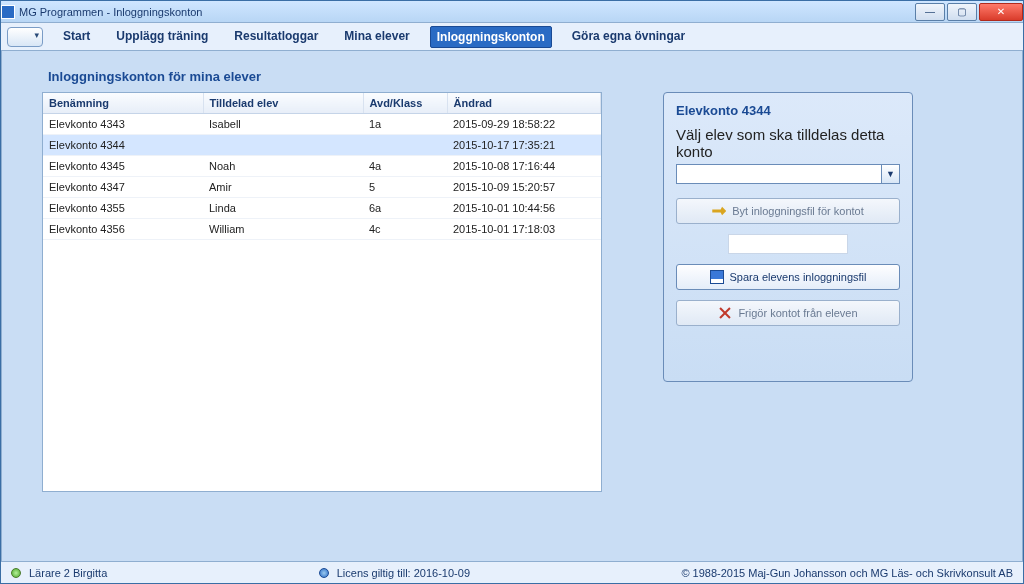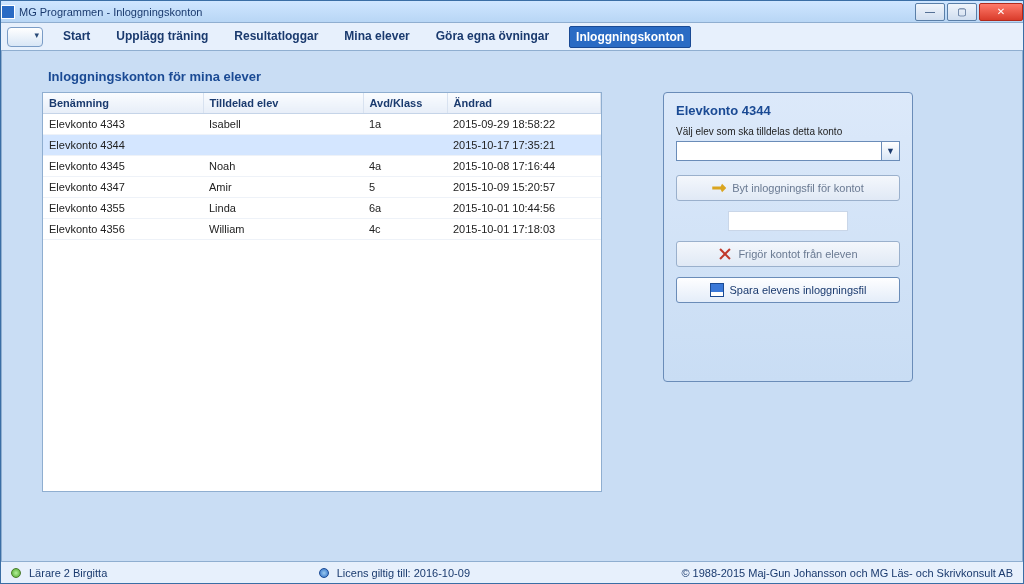--- a/index.html
+++ b/index.html
@@ -28,21 +28,21 @@
   
   .table-panel { width: 560px; background:#fff; border:1px solid #8faed0; font-size:11px; height: 400px; overflow:hidden; }
   .table-panel table { width:100%; border-collapse:collapse; table-layout:fixed; }
   .table-panel th { text-align:left; background:linear-gradient(#fafcff,#e7eef8); padding:4px 6px; border-bottom:1px solid #c5d4e8; border-right:1px solid #d8e2f0; font-weight:bold; color:#1a3a6e; }
   .table-panel td { padding:4px 6px; border-bottom:1px solid #eef2f8; color:#222; white-space:nowrap; overflow:hidden; }
   .table-panel tbody tr.selected { background:#d4e6ff; }
 
   
   .side-panel { width: 250px; height: 290px; border:1px solid #6a8cb8; border-radius:4px; background: linear-gradient(#dce9fa,#c9ddf4); padding: 10px 12px; }
   .side-panel h2 { color:#1a4a94; font-size:13px; font-weight:bold; margin-bottom:8px; }
-  .side-panel .lbl { font-size:10px; color:#222; margin-bottom:4px; display:block; }
+  .side-panel .lbl { font-size:15px; color:#222; margin-bottom:4px; display:block; }
   .dropdown { display:flex; margin-bottom:14px; }
   .dropdown input { flex:1; height:20px; border:1px solid #6a8cb8; padding:0 4px; font-size:11px; }
   .dropdown .dd-btn { width:18px; height:20px; border:1px solid #6a8cb8; border-left:none; background:linear-gradient(#fff,#d8e6f6); display:flex; align-items:center; justify-content:center; font-size:9px; color:#1a3a6e; }
   .action-btn { width:100%; height:26px; margin-bottom:10px; border:1px solid #9ab0cc; border-radius:3px; background:linear-gradient(#f4f7fc,#e0e9f5); font-size:11px; color:#6a7a92; display:flex; align-items:center; justify-content:center; gap:6px; cursor:default; }
   .action-btn.enabled { color:#1a3a6e; border-color:#6a8cb8; background:linear-gradient(#fefeff,#e4edf9); cursor:pointer; }
   .blank-field { width: 120px; height:20px; background:#fff; border:1px solid #c9d6e8; margin:0 auto 10px auto; }
   .icon-sm { width:14px; height:14px; display:inline-block; }
   .key-ico { background: goldenrod; clip-path: polygon(0 40%, 60% 40%, 70% 20%, 100% 50%, 70% 80%, 60% 60%, 0 60%); }
   .x-ico { position:relative; }
   .x-ico::before,.x-ico::after{content:"";position:absolute;width:14px;height:2px;background:#c0392b;top:6px;left:0;}
@@ -71,22 +71,22 @@
     </div>
   </div>
 
   <div class="menubar">
     <div class="menu-orb"></div>
     <div id="menu-items" style="display:flex;gap:14px;">
         <div class="menu-item">Start</div>
         <div class="menu-item">Upplägg träning</div>
         <div class="menu-item">Resultatloggar</div>
         <div class="menu-item">Mina elever</div>
+        <div class="menu-item active">Inloggningskonton</div>
         <div class="menu-item">Göra egna övningar</div>
-        <div class="menu-item active">Inloggningskonton</div>
       </div>
   </div>
 
   <div class="content">
     <div class="page-title">Inloggningskonton för mina elever</div>
     <div class="layout">
 
       <div class="table-panel">
         <table>
           <colgroup>
@@ -149,27 +149,27 @@
         <span class="lbl">Välj elev som ska tilldelas detta konto</span>
         <div class="dropdown">
           <input type="text" value="" style="">
           <div class="dd-btn">▼</div>
         </div>
         <div class="action-btn">
           <span class="icon-sm key-ico"></span>
           <span>Byt inloggningsfil för kontot</span>
         </div>
         <div class="blank-field"></div>
+        <div class="action-btn enabled">
+          <span class="icon-sm disk-ico"></span>
+          <span>Spara elevens inloggningsfil</span>
+        </div>
         <div class="action-btn">
           <span class="icon-sm x-ico"></span>
           <span>Frigör kontot från eleven</span>
-        </div>
-        <div class="action-btn enabled">
-          <span class="icon-sm disk-ico"></span>
-          <span>Spara elevens inloggningsfil</span>
         </div>
       </div>
 
     </div>
   </div>
 
   <div class="statusbar">
     <span class="dot green"></span>
     <span>Lärare 2 Birgitta</span>
     <span class="spacer"></span>

